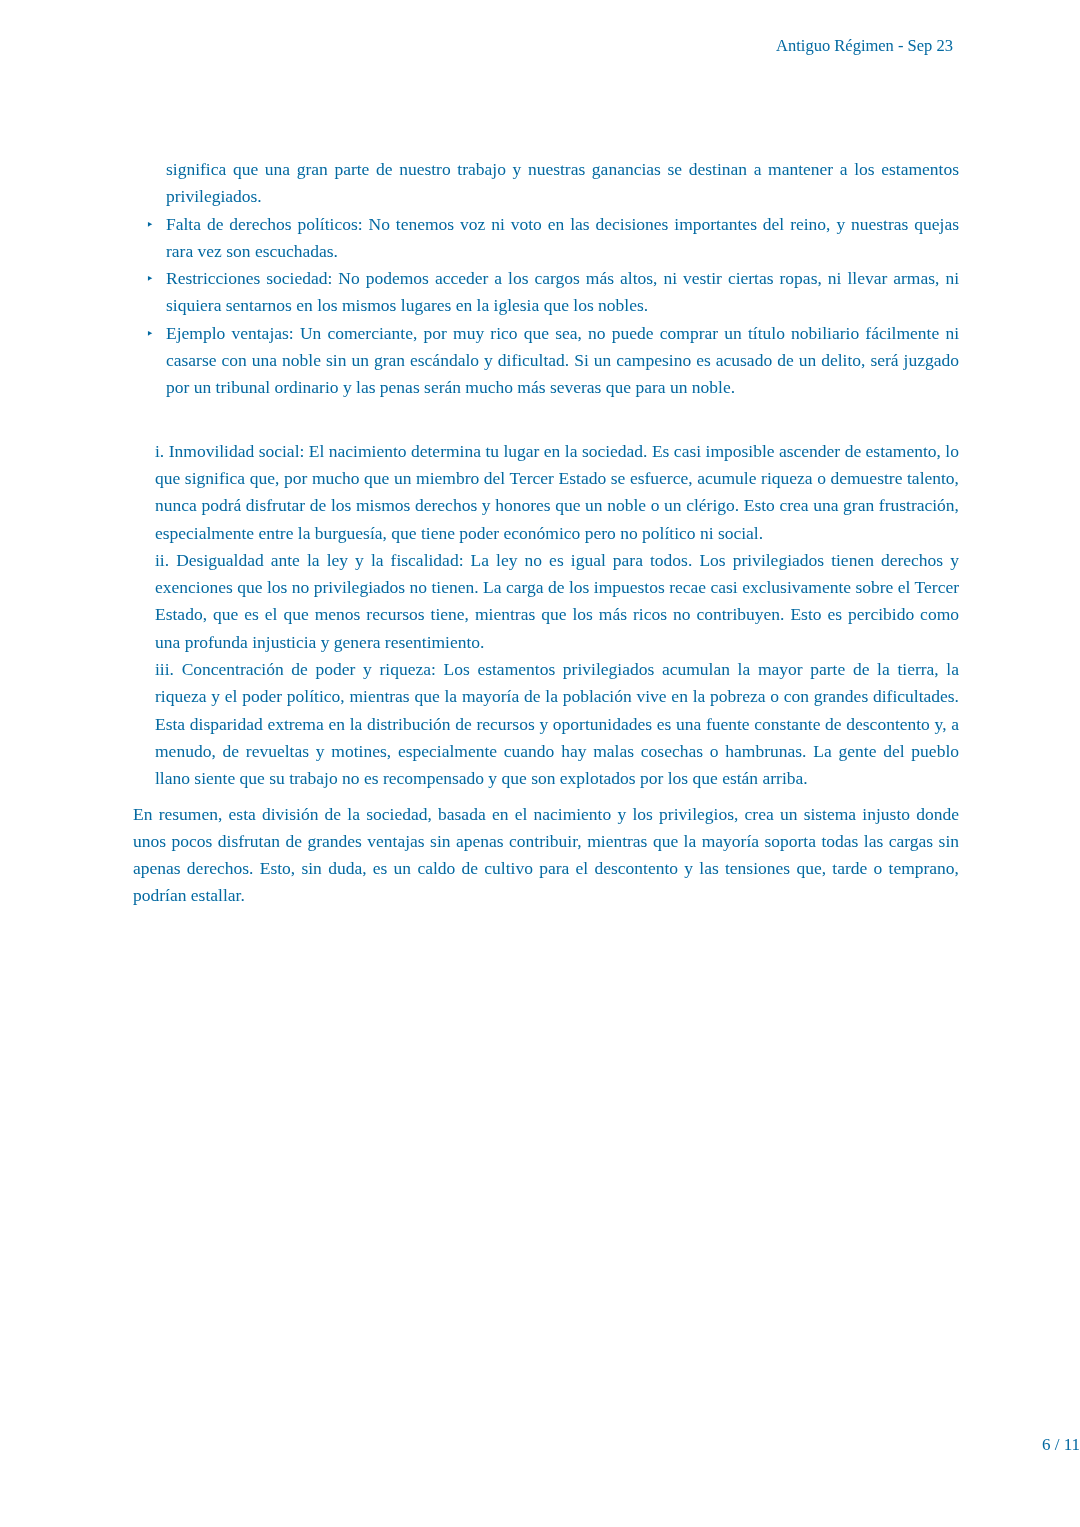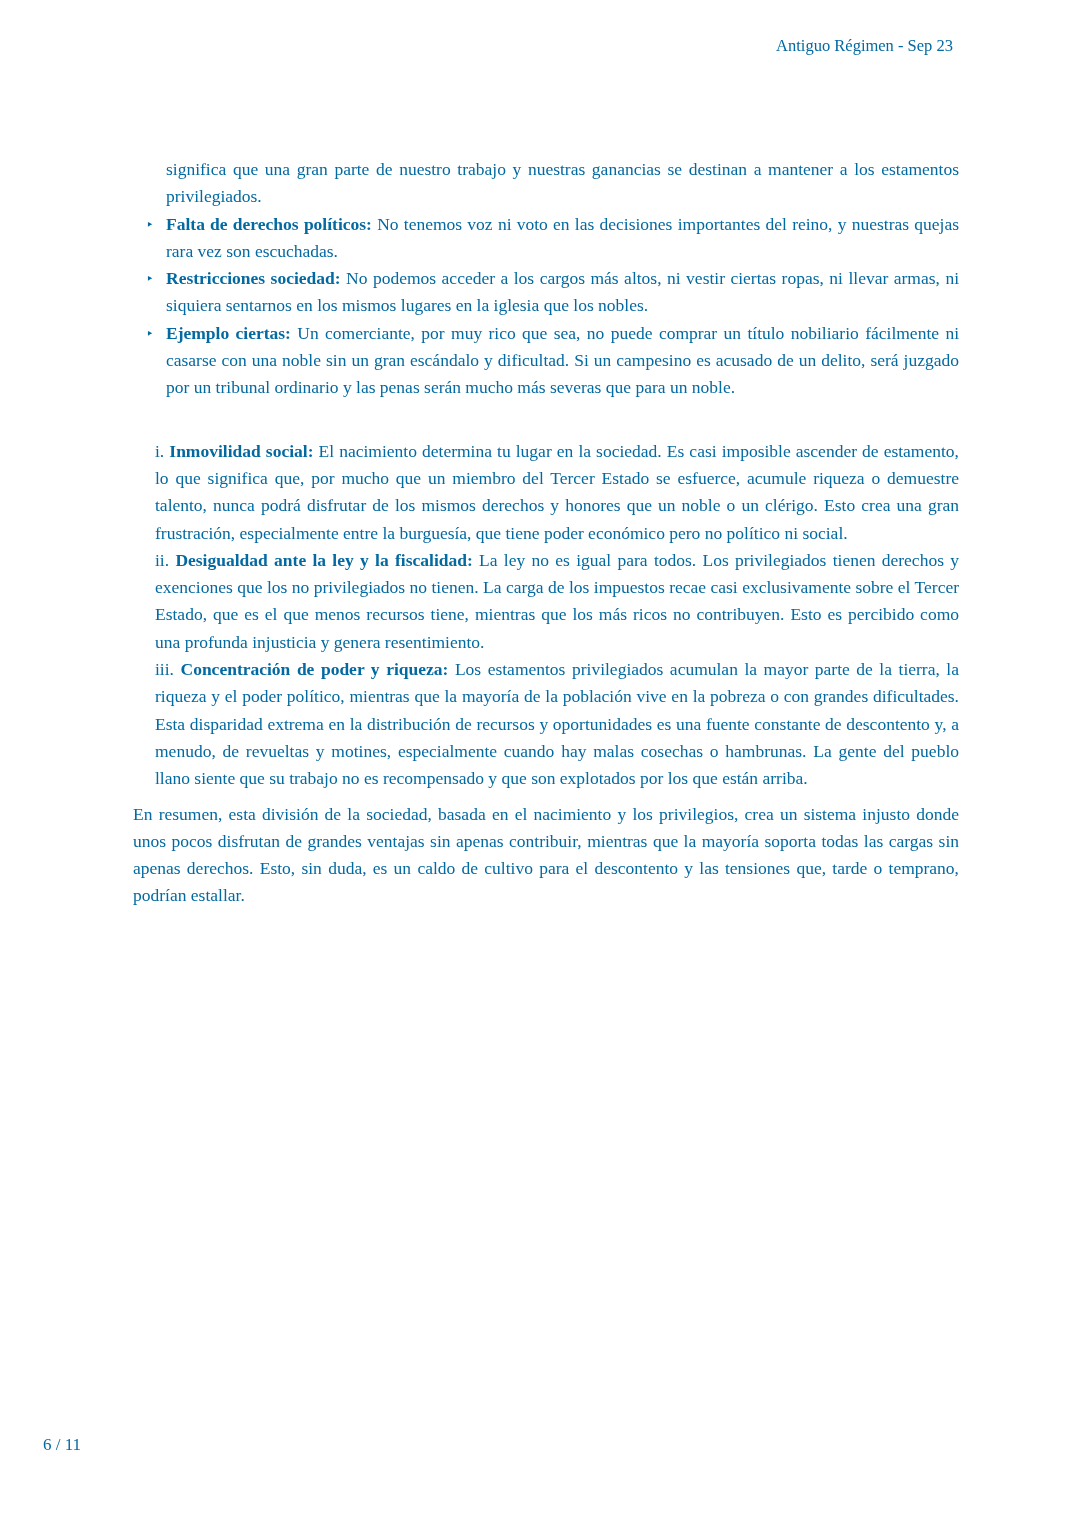--- a/index.html
+++ b/index.html
@@ -39,27 +39,27 @@
     left: 13px;
     top: 0;
     font-family: "DejaVu Sans", sans-serif;
     font-size: 13px;
     line-height: 27.3px;
     text-align: left;
   }
   .para-c { margin-top: 6px; }
   .numbered-block { margin-top: 36px; padding-left: 22px; }
   .summary { margin-top: 8px; font-family: Liberation Serif, serif; }
-  b { font-weight: bold; }
+  b { font-weight: normal; }
   .page-footer {
     position: absolute;
     top: 1431px;
     left: 0;
     width: 100%;
-    text-align: left;
+    text-align: right;
     font-size: 17px;
     line-height: 27px;
     padding-left: 43px;
   }
 </style>
 </head>
 <body>
 
 <div class="page">
 
@@ -77,21 +77,21 @@
         <p><b>Falta de derechos políticos:</b><span> No tenemos voz ni voto en las decisiones importantes del reino, y nuestras quejas rara vez son escuchadas.</span></p>
       </div>
 
       <div class="bullet-item">
         <span class="bullet-marker">‣</span>
         <p><b>Restricciones sociedad:</b><span> No podemos acceder a los cargos más altos, ni vestir ciertas ropas, ni llevar armas, ni siquiera sentarnos en los mismos lugares en la iglesia que los nobles.</span></p>
       </div>
 
       <div class="bullet-item">
         <span class="bullet-marker">‣</span>
-        <p><b>Ejemplo ciertas:</b><span> Un comerciante, por muy rico que sea, no puede comprar un título nobiliario fácilmente ni casarse con una noble sin un gran escándalo y dificultad. Si un campesino es acusado de un delito, será juzgado por un tribunal ordinario y las penas serán mucho más severas que para un noble.</span></p>
+        <p><b>Ejemplo ventajas:</b><span> Un comerciante, por muy rico que sea, no puede comprar un título nobiliario fácilmente ni casarse con una noble sin un gran escándalo y dificultad. Si un campesino es acusado de un delito, será juzgado por un tribunal ordinario y las penas serán mucho más severas que para un noble.</span></p>
       </div>
     </div>
 
 
     <div class="numbered-block">
       <p><span>i. </span><b>Inmovilidad social:</b><span> El nacimiento determina tu lugar en la sociedad. Es casi imposible ascender de estamento, lo que significa que, por mucho que un miembro del Tercer Estado se esfuerce, acumule riqueza o demuestre talento, nunca podrá disfrutar de los mismos derechos y honores que un noble o un clérigo. Esto crea una gran frustración, especialmente entre la burguesía, que tiene poder económico pero no político ni social.</span></p>
       <p><span>ii. </span><b>Desigualdad ante la ley y la fiscalidad:</b><span> La ley no es igual para todos. Los privilegiados tienen derechos y exenciones que los no privilegiados no tienen. La carga de los impuestos recae casi exclusivamente sobre el Tercer Estado, que es el que menos recursos tiene, mientras que los más ricos no contribuyen. Esto es percibido como una profunda injusticia y genera resentimiento.</span></p>
       <p><span>iii. </span><b>Concentración de poder y riqueza:</b><span> Los estamentos privilegiados acumulan la mayor parte de la tierra, la riqueza y el poder político, mientras que la mayoría de la población vive en la pobreza o con grandes dificultades. Esta disparidad extrema en la distribución de recursos y oportunidades es una fuente constante de descontento y, a menudo, de revueltas y motines, especialmente cuando hay malas cosechas o hambrunas. La gente del pueblo llano siente que su trabajo no es recompensado y que son explotados por los que están arriba.</span></p>
     </div>
 

